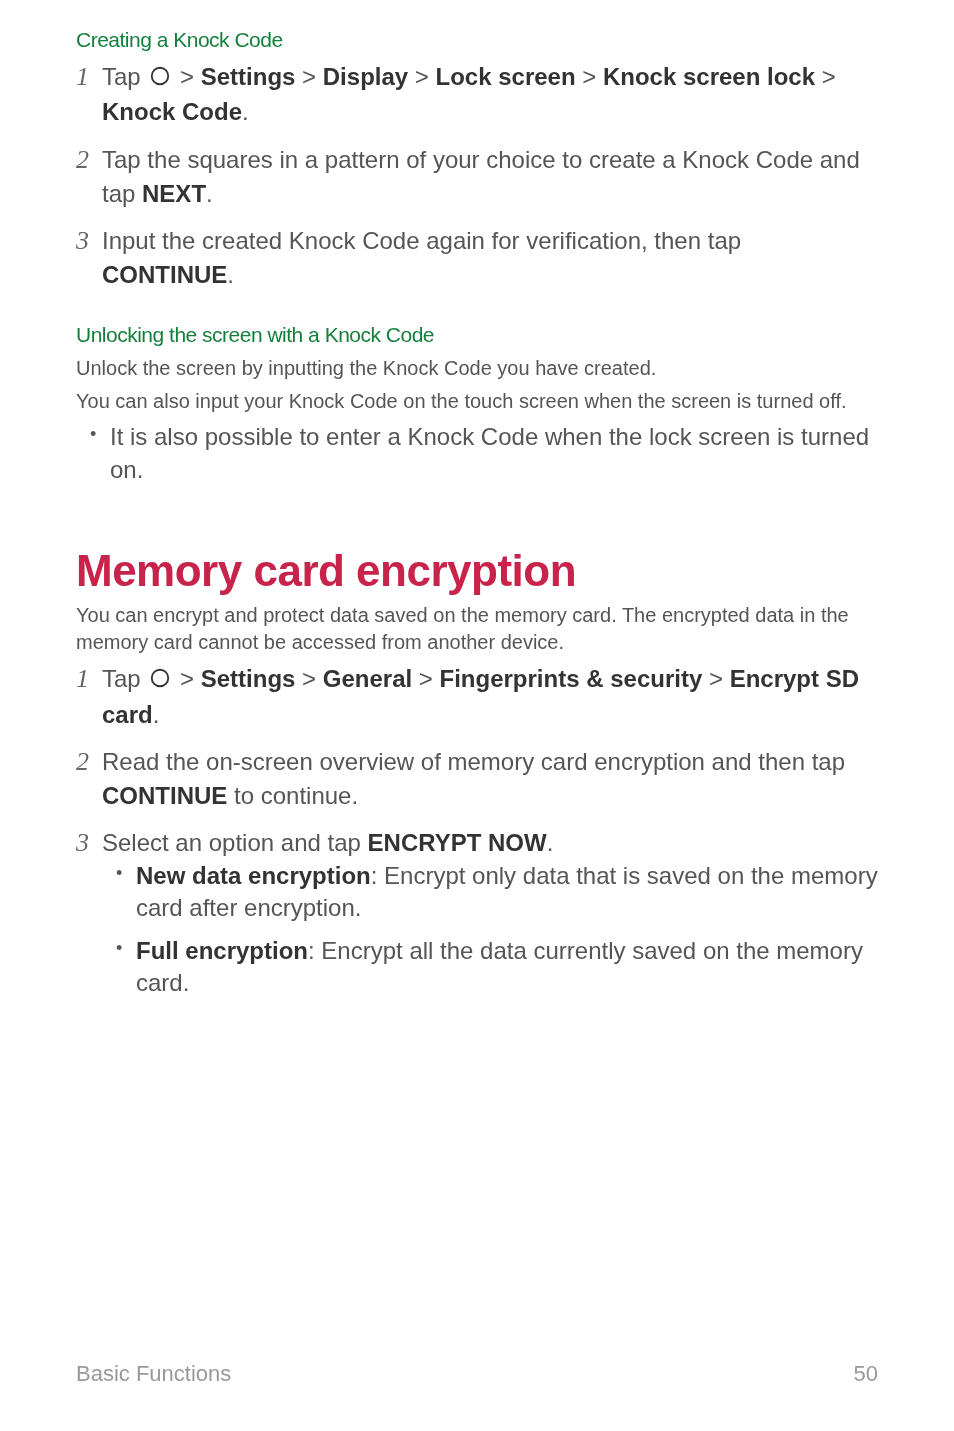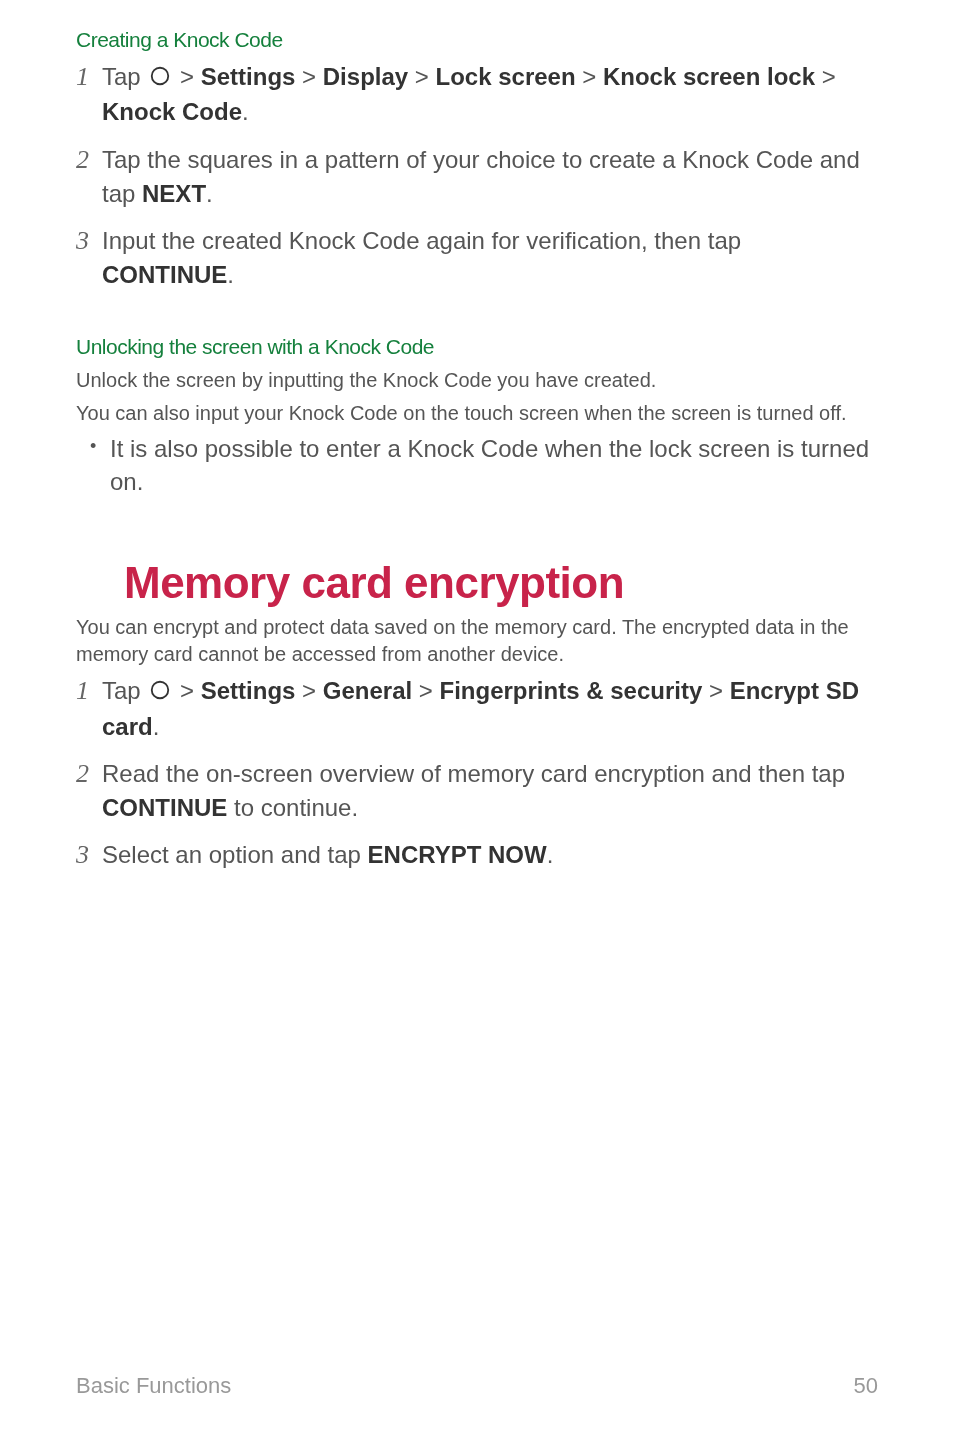--- a/index.html
+++ b/index.html
@@ -23,21 +23,20 @@
       margin-bottom: 8px;
       letter-spacing: -0.5px;
     }
     .main-heading {
       font-size: 44px;
       font-weight: 700;
       color: #c8234a;
       margin-top: 60px;
       margin-bottom: 6px;
       letter-spacing: -0.5px;
-      margin-left: 48px;
     }
     ol.steps {
       list-style: none;
       padding-left: 0;
     }
     ol.steps > li {
       display: flex;
       align-items: baseline;
       margin-bottom: 14px;
     }
@@ -92,31 +91,31 @@
     .indent-bullets {
       padding-left: 28px;
     }
     .home-icon {
       display: inline-block;
       vertical-align: middle;
       margin: 0 2px;
     }
     .footer {
       position: absolute;
-      bottom: 32px;
+      bottom: 44px;
       left: 76px;
       right: 76px;
       display: flex;
       justify-content: space-between;
       font-size: 22px;
       color: #999;
       font-weight: 300;
     }
     .section-h2 {
-      margin-top: 44px;
+      margin-top: 32px;
     }
   </style>
 </head>
 <body>
 
 <h2 class="heading">Creating a Knock Code</h2>
 <ol class="steps">
   <li>
     <span class="num">1</span>
     <span class="step-body">
@@ -162,20 +161,22 @@
     <span class="num">2</span>
     <span class="step-body">
       <span>Read the on-screen overview of memory card encryption and then tap </span><span class="bold">CONTINUE</span><span> to continue.</span>
     </span>
   </li>
   <li>
     <span class="num">3</span>
     <span class="step-body">
       <span>Select an option and tap </span><span class="bold">ENCRYPT NOW</span><span>.</span>
       <ul class="bullets indent-bullets">
+        <li><span class="bold">New data encryption</span><span>: Encrypt only data that is saved on the memory card after encryption.</span></li>
+        <li><span class="bold">Full encryption</span><span>: Encrypt all the data currently saved on the memory card.</span></li>
       </ul>
     </span>
   </li>
 </ol>
 
 <div class="footer">
   <span>Basic Functions</span>
   <span>50</span>
 </div>
 

